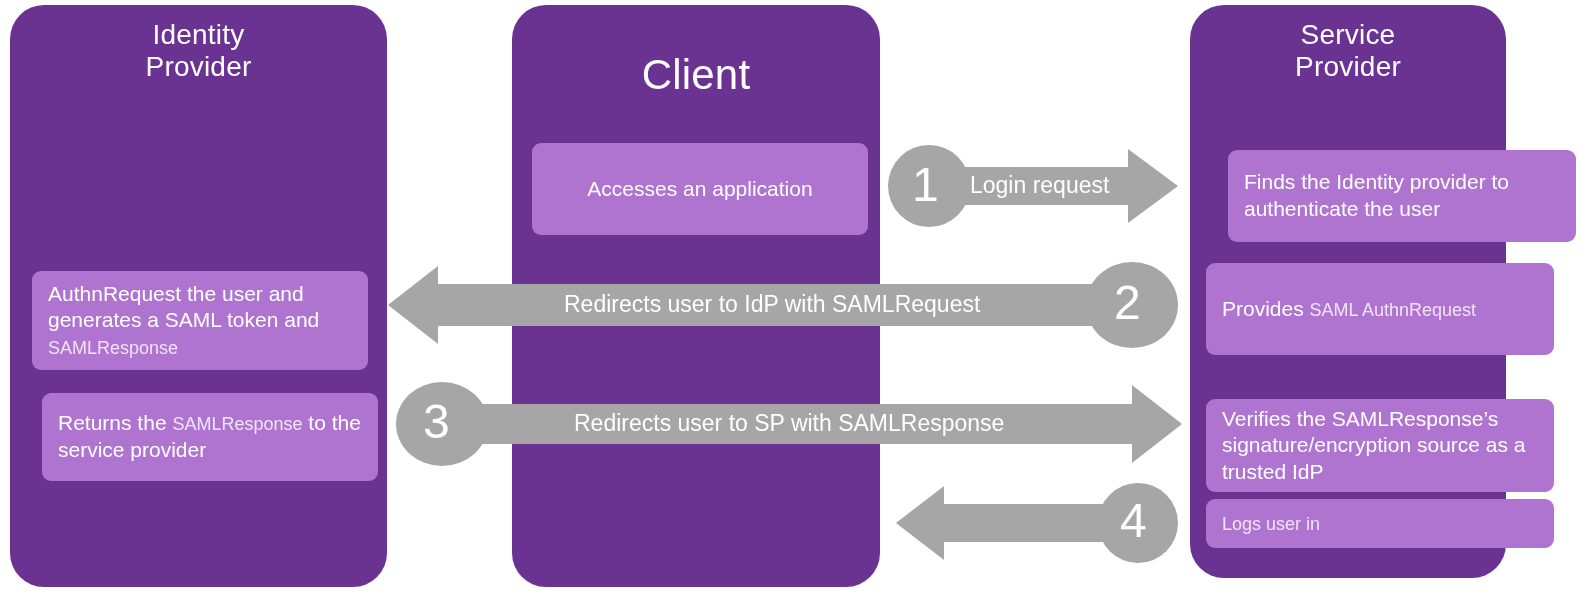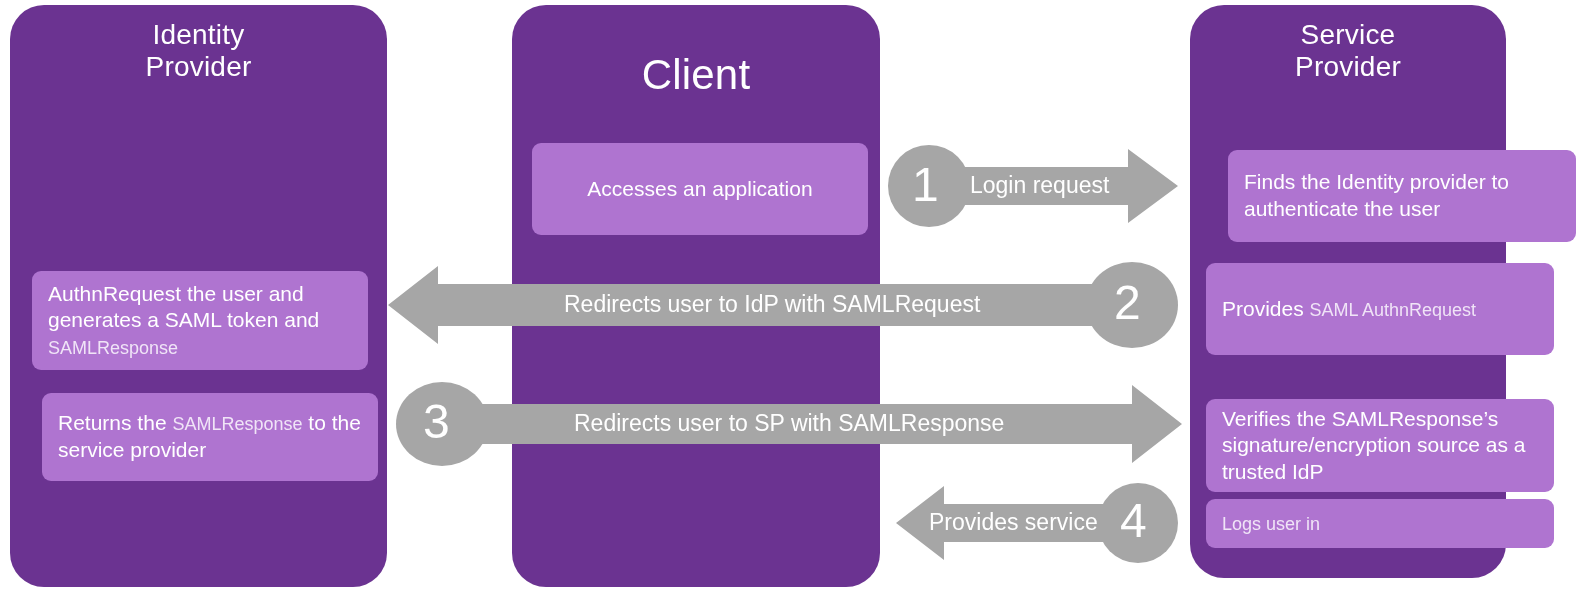--- a/index.html
+++ b/index.html
@@ -170,16 +170,15 @@
     <div class="badge-num" style="left:27px; top:16px;">3</div>
     <div class="arrow-label" style="left:178px; top:30px;">Redirects user to SP with SAMLResponse</div>
   </div>
 
   <div class="arrow" style="left:896px; top:483px; width:282px; height:80px;">
     <svg width="282" height="80" viewBox="0 0 282 80" aria-hidden="true">
       <circle cx="242" cy="40" r="40" fill="#A6A6A6"></circle>
       <polygon points="0,40 48,3 48,21 246,21 246,59 48,59 48,77" fill="#A6A6A6"></polygon>
     </svg>
     <div class="badge-num" style="left:224px; top:14px;">4</div>
-    <div class="arrow-label" style="left:33px; top:28px;">Provides service</div>
   </div>
 
 </div>
 
 </body></html>

